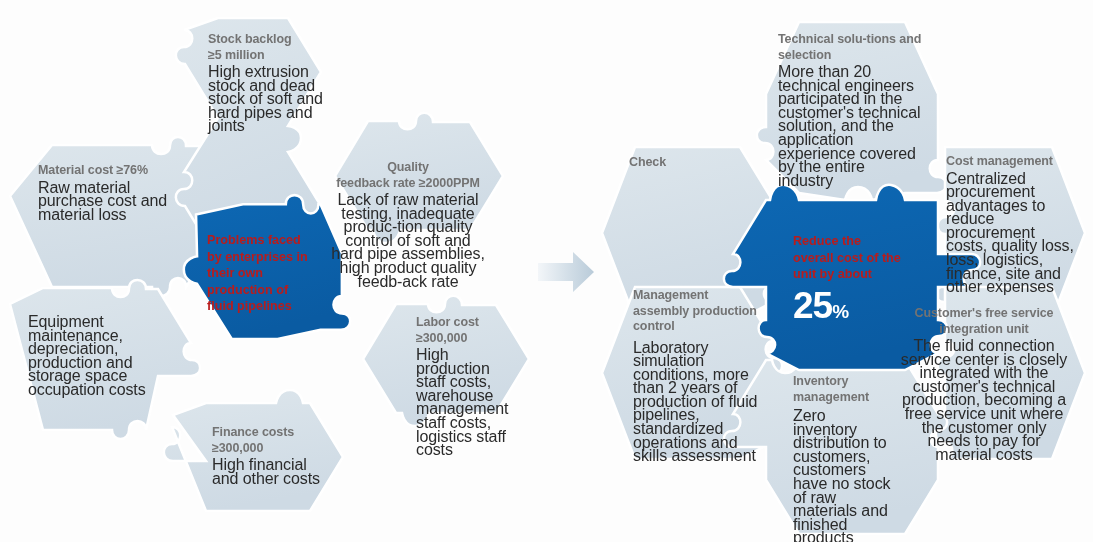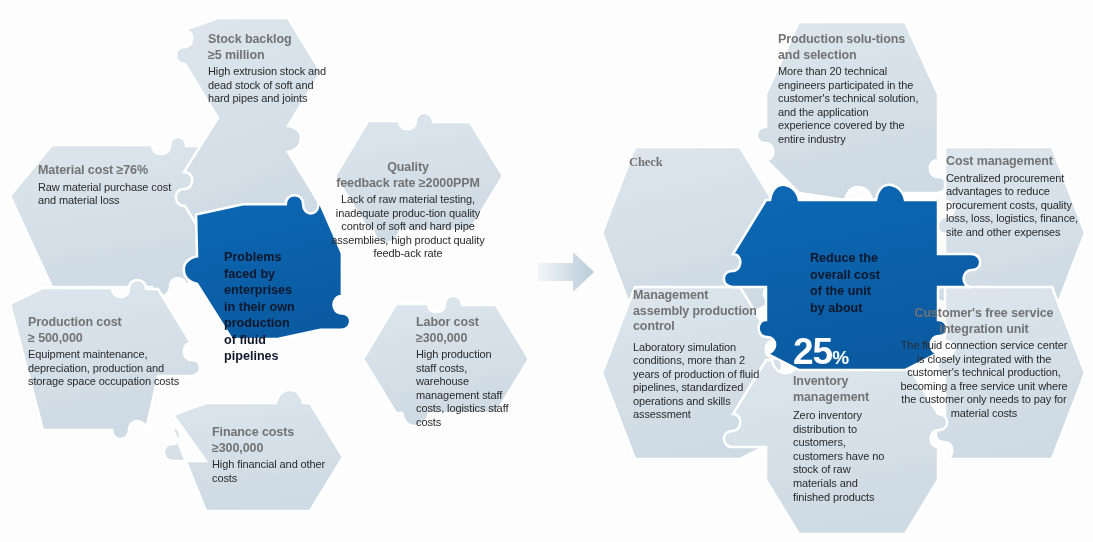--- a/index.html
+++ b/index.html
@@ -33,31 +33,31 @@
   .hd {
     color: #737373;
     font-weight: bold;
     font-size: 12.5px;
     line-height: 15.5px;
     margin: 0 0 2px 0;
     letter-spacing: -0.1px;
   }
   .bd {
     color: #2a2a2a;
-    font-size: 11px;
+    font-size: 16px;
     line-height: 13.6px;
     margin: 0;
     letter-spacing: -0.1px;
   }
   .center-title {
-    color: #0f172a;
+    color: #b91c1c;
     font-weight: bold;
     font-size: 12.6px;
     line-height: 16.5px;
-    margin: 17px;
+    margin: 0;
   }
   .pct-wrap {
     color: #ffffff;
     font-weight: bold;
     margin: 4px 0 0 0;
     line-height: 1;
   }
   .pct-num {
     font-size: 37px;
     letter-spacing: -1px;
@@ -272,48 +272,46 @@
     <div class="bd">Raw material purchase cost and material loss</div>
   </div>
 
   <div class="txt ta-c" style="left:330px; top:126px; width:156px;margin-top:34px;">
     <div class="hd" style="white-space:pre-line;">Quality
 feedback rate ≥2000PPM</div>
     <div class="bd">Lack of raw material testing, inadequate produc-tion quality control of soft and hard pipe assemblies, high product quality feedb-ack rate</div>
   </div>
 
   <div class="txt ta-l" style="left:28px; top:315px; width:160px;">
-    <div class="hd" style="white-space:pre-line;">Production cost
-≥ 500,000</div>
     <div class="bd">Equipment maintenance, depreciation, production and storage space occupation costs</div>
   </div>
 
   <div class="txt ta-l" style="left:416px; top:315px; width:96px;">
     <div class="hd" style="white-space:pre-line;">Labor cost
 ≥300,000</div>
     <div class="bd">High production staff costs, warehouse management staff costs, logistics staff costs</div>
   </div>
 
   <div class="txt ta-l" style="left:212px; top:425px; width:120px;">
     <div class="hd" style="white-space:pre-line;">Finance costs
 ≥300,000</div>
     <div class="bd">High financial and other costs</div>
   </div>
 
   <div class="txt ta-l" style="left:207px; top:232px; width:108px;">
     <div class="center-title">Problems faced by enterprises in their own production of fluid pipelines</div>
   </div>
 
   <div class="txt ta-l" style="left:778px; top:32px; width:146px;">
-    <div class="hd" style="white-space:pre-line;">Production solu-tions and selection</div>
+    <div class="hd" style="white-space:pre-line;">Technical solu-tions and selection</div>
     <div class="bd">More than 20 technical engineers participated in the customer's technical solution, and the application experience covered by the entire industry</div>
   </div>
 
   <div class="txt ta-l" style="left:629px; top:155px; width:130px;">
-    <div class="hd" style="white-space:pre-line;font-family:Liberation Serif, serif;">Check</div>
+    <div class="hd" style="white-space:pre-line;">Check</div>
   </div>
 
   <div class="txt ta-l" style="left:946px; top:154px; width:132px;">
     <div class="hd" style="white-space:pre-line;">Cost management</div>
     <div class="bd">Centralized procurement advantages to reduce procurement costs, quality loss, loss, logistics, finance, site and other expenses</div>
   </div>
 
   <div class="txt ta-l" style="left:633px; top:288px; width:128px;">
     <div class="hd" style="white-space:pre-line;">Management assembly production control</div>
     <div class="bd" style="margin-top:6px;">Laboratory simulation conditions, more than 2 years of production of fluid pipelines, standardized operations and skills assessment</div>

